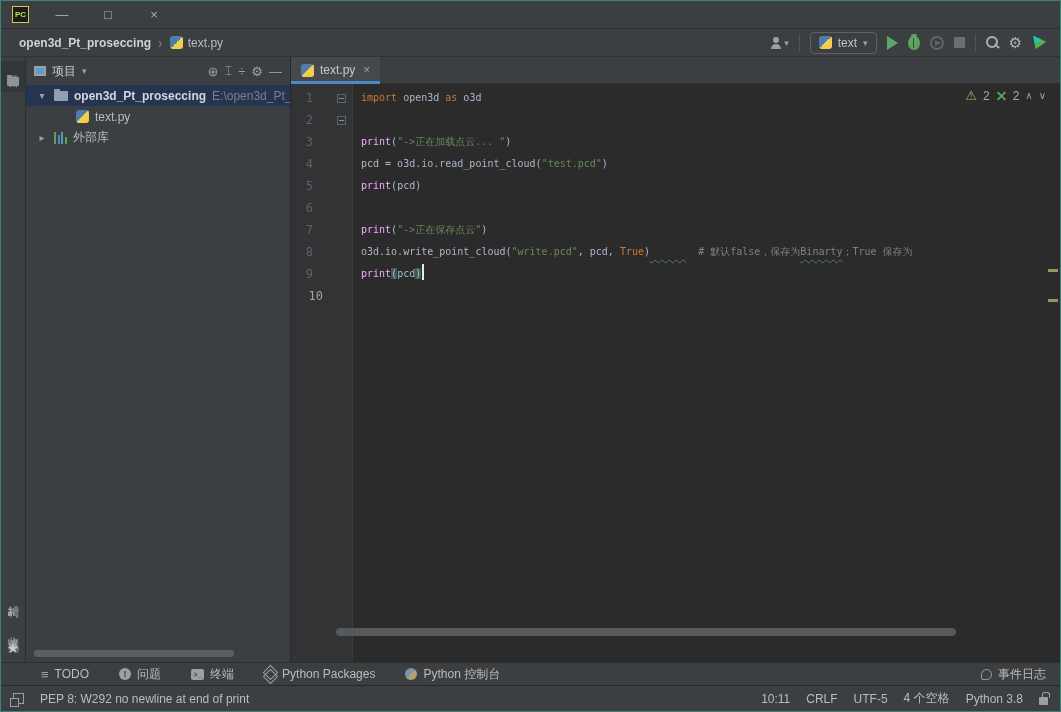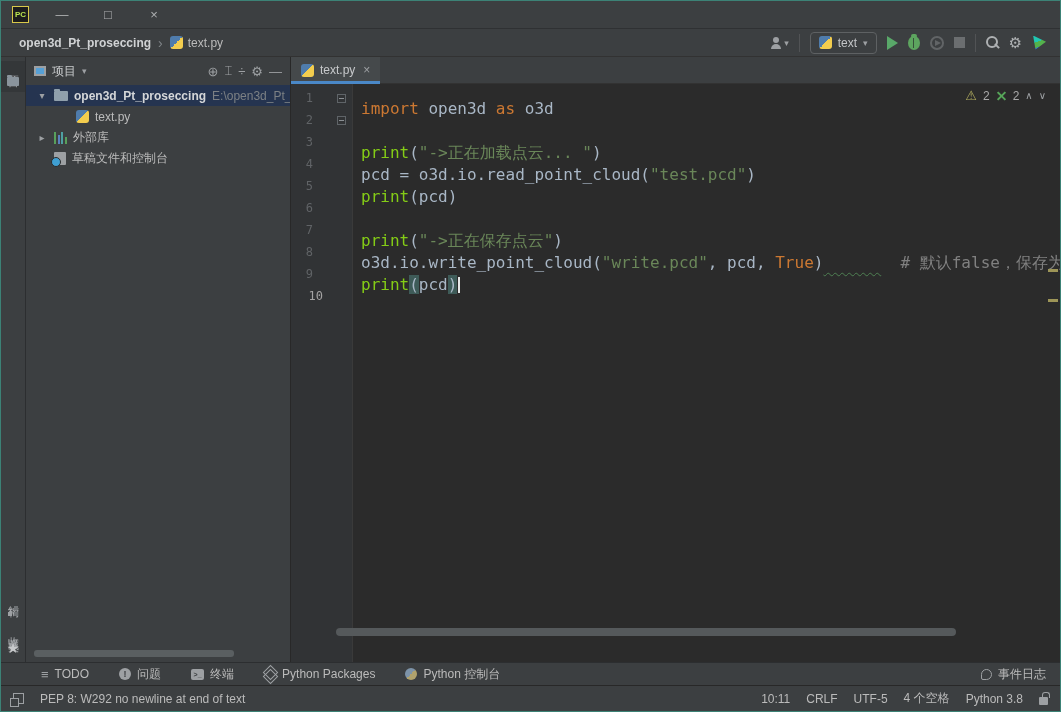--- a/index.html
+++ b/index.html
@@ -99,24 +99,24 @@
   .tab::after{ content:""; position:absolute; left:0; right:0; bottom:-1px; height:3px; background:#4a88c7;}
   .tab .x{ color:#9da0a3; font-size:12px; margin-left:2px;}
   .edbody{ flex:1; position:relative; display:flex; overflow:hidden;}
   .gutter{ width:62px; flex:0 0 62px; background:#313335; border-right:1px solid #3a3a3a; padding-top:3px; font-family:"DejaVu Sans Mono", monospace; font-size:12px;}
   .gline{ height:22px; display:flex; align-items:center;}
   .lnum{ width:22px; text-align:right; color:#606366;}
   .gline.cur .lnum{ color:#a4a3a3;margin-left:16px;}
   .foldc{ width:38px; display:flex; justify-content:flex-end; padding-right:5px;}
   .foldbox{ width:9px; height:9px; border:1px solid #5f6468; position:relative;}
   .foldbox::after{ content:""; position:absolute; top:3px; left:1px; right:1px; height:1px; background:#8a8f93;}
-  .code{ flex:1; padding:14px 0 0 8px; font-family:"DejaVu Sans Mono", monospace; font-size:16px; overflow:hidden;}
+  .code{ flex:1; padding:3px 0 0 8px; font-family:"DejaVu Sans Mono", monospace; font-size:10px; overflow:hidden;}
   .cline{ height:22px; line-height:22px; white-space:pre; color:#a9b7c6;}
   .kw{ color:#cc7832;}
-  .fn{ color:#84cc16;}
+  .fn{ color:#f0abfc;}
   .str{ color:#6a8759;}
   .pl{ color:#a9b7c6;}
   .cm{ color:#808080;}
   .typo, .wsw{ text-decoration:underline wavy #4e8052 1px; text-underline-offset:4px;}
   .brace{ background:#3e5b58;}
   .caret{ display:inline-block; width:2px; height:16px; background:#e8e8e8; vertical-align:-3px; margin-left:1px;}
   .inspect{ position:absolute; top:4px; right:14px; display:flex; align-items:center; gap:6px; font-size:12px; color:#a9a9a9;}
   .warn-tri{ color:#b3ae5f; font-size:13px;}
   .typo-ic{ width:11px; height:11px; position:relative;}
   .typo-ic::before,.typo-ic::after{ content:""; position:absolute; top:5px; left:0; width:11px; height:2px; background:#57a65a;}
@@ -243,25 +243,20 @@
         <div class="trow">
           <span class="tw">▸</span>
           <span class="libbars">
               <i></i>
               <i></i>
               <i></i>
               <i></i>
             </span>
           <span>外部库</span>
         </div>
-        <div class="trow">
-          <span class="tw"></span>
-          <span class="scratch"></span>
-          <span>草稿文件和控制台</span>
-        </div>
       </div>
       <div class="proj-scroll"></div>
     </div>
 
     <div class="edcol">
       <div class="tabbar">
         <div class="tab">
           <span class="pyicon"></span>
           <span>text.py</span>
           <span class="x">×</span>
@@ -363,21 +358,21 @@
     </span>
     <span class="btm-spacer"></span>
     <span class="btm-item">
       <span class="ic-balloon"></span>
       <span>事件日志</span>
     </span>
   </div>
 
   <div class="statusbar">
     <span class="ic-tw"></span>
-    <span>PEP 8: W292 no newline at end of text</span>
+    <span>PEP 8: W292 no newline at end of print</span>
     <span class="sb-spacer"></span>
     <span>10:11</span>
     <span>CRLF</span>
     <span>UTF-5</span>
     <span>4 个空格</span>
     <span>Python 3.8</span>
     <span class="lock"></span>
   </div>
 </div>
 

